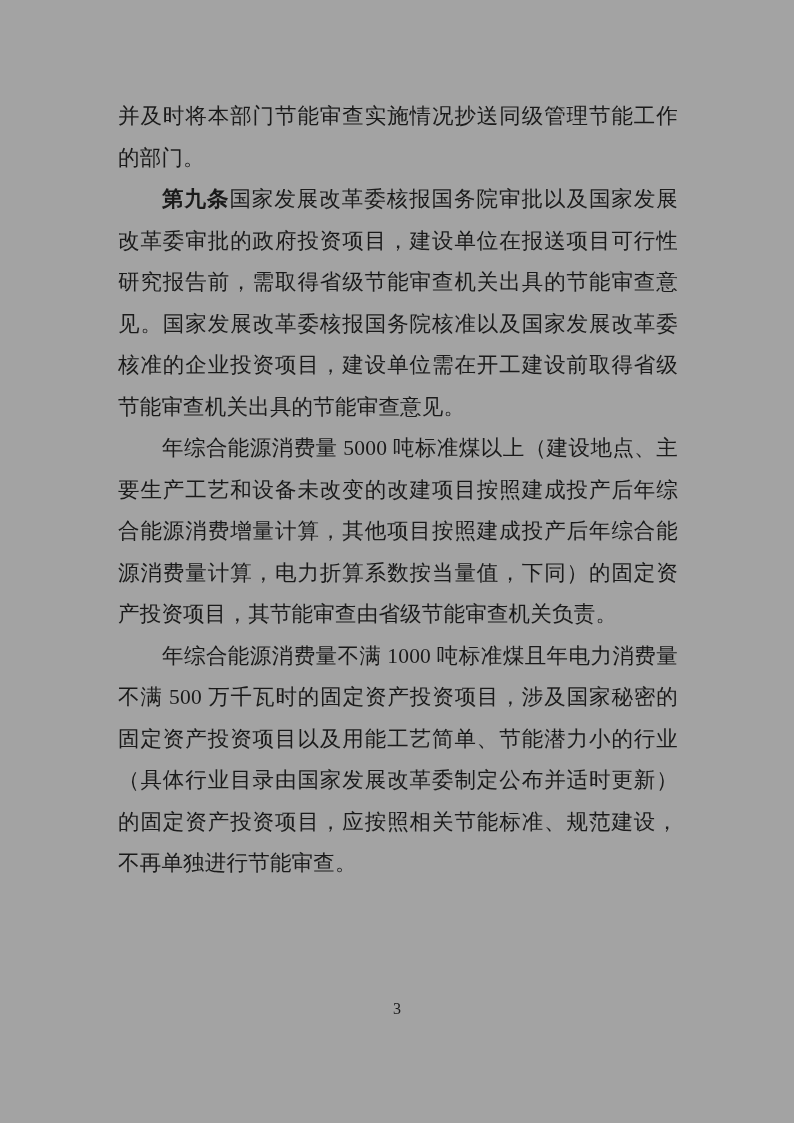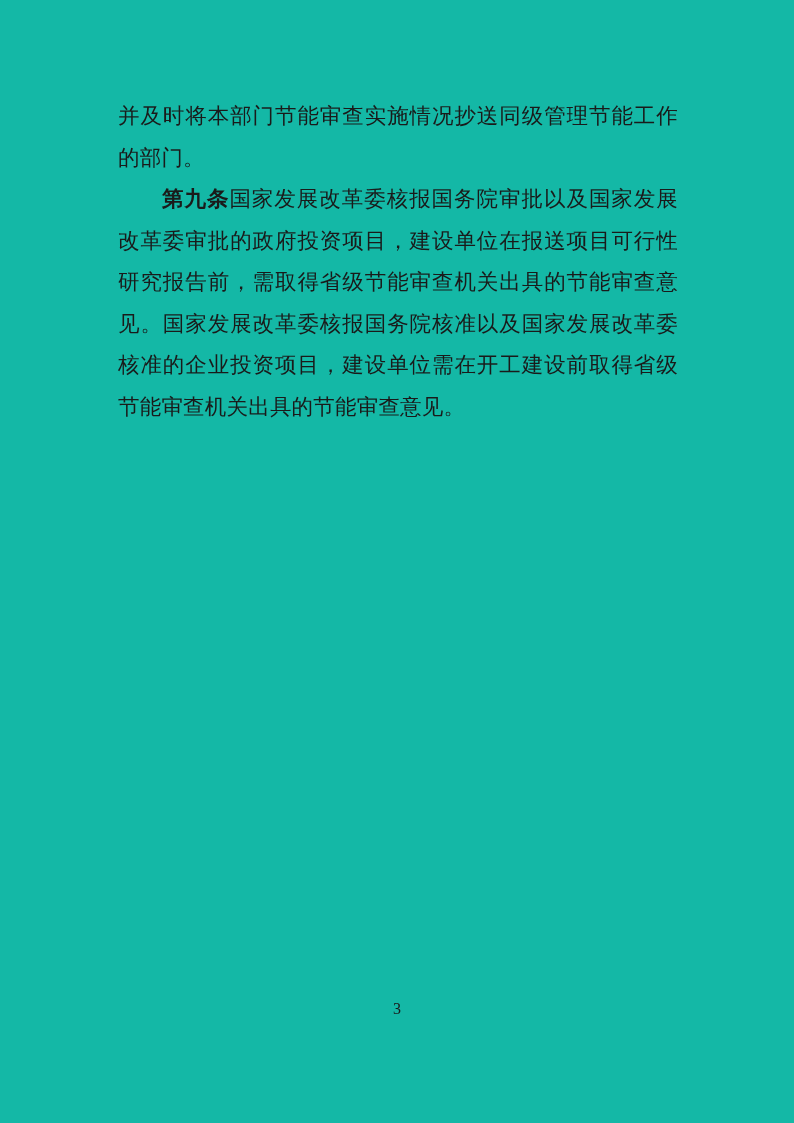--- a/index.html
+++ b/index.html
@@ -14,21 +14,21 @@
     color: #1a1a1a;
     position: relative;
     overflow: hidden;
   }
   .page {
     position: absolute;
     left: 0;
     top: 0;
     width: 794px;
     height: 1123px;
-    background: #14b8a6;
+    background: #a3a3a3;
   }
   .content {
     position: absolute;
     left: 118px;
     top: 96px;
     width: 560px;
   }
   .para {
     font-size: 21.5px;
     line-height: 41.5px;
@@ -61,20 +61,26 @@
   <div class="content">
 
     <p class="para">
       <span>并及时将本部门节能审查实施情况抄送同级管理节能工作的部门。</span>
     </p>
 
     <p class="para indent">
       <span class="bold-lead">第九条</span><span>国家发展改革委核报国务院审批以及国家发展改革委审批的政府投资项目，建设单位在报送项目可行性研究报告前，需取得省级节能审查机关出具的节能审查意见。国家发展改革委核报国务院核准以及国家发展改革委核准的企业投资项目，建设单位需在开工建设前取得省级节能审查机关出具的节能审查意见。</span>
     </p>
 
+    <p class="para indent">
+      <span>年综合能源消费量 5000 吨标准煤以上（建设地点、主要生产工艺和设备未改变的改建项目按照建成投产后年综合能源消费增量计算，其他项目按照建成投产后年综合能源消费量计算，电力折算系数按当量值，下同）的固定资产投资项目，其节能审查由省级节能审查机关负责。</span>
+    </p>
 
+    <p class="para indent">
+      <span>年综合能源消费量不满 1000 吨标准煤且年电力消费量不满 500 万千瓦时的固定资产投资项目，涉及国家秘密的固定资产投资项目以及用能工艺简单、节能潜力小的行业（具体行业目录由国家发展改革委制定公布并适时更新）的固定资产投资项目，应按照相关节能标准、规范建设，不再单独进行节能审查。</span>
+    </p>
 
 
 
   </div>
 
   <div class="page-number">3</div>
 </div>
 
 </body></html>

